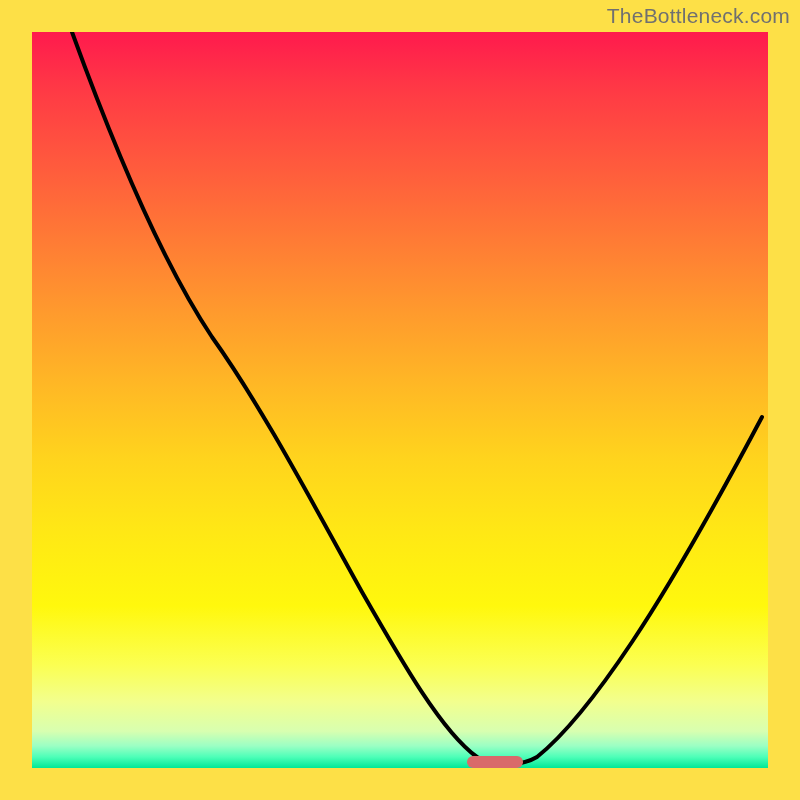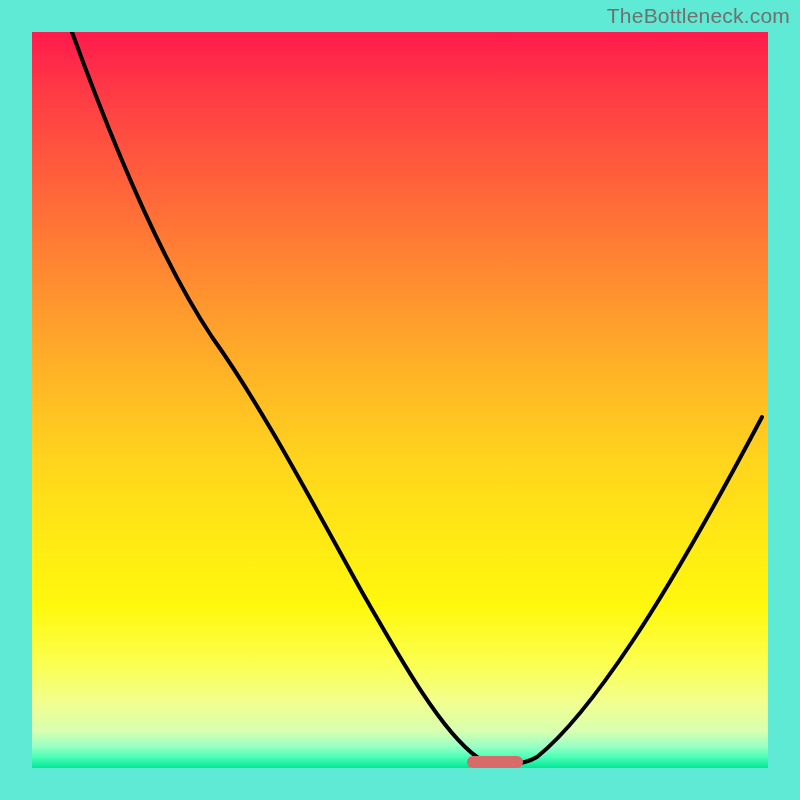--- a/index.html
+++ b/index.html
@@ -9,21 +9,21 @@
     height: 800px;
     background: #000;
     overflow: hidden;
   }
   .frame {
     position: absolute;
     left: 0;
     top: 0;
     width: 800px;
     height: 800px;
-    background: #5eead4;
+    background: #fde047;
   }
   .plot {
     
     position: absolute;
     left: 32px;
     top: 32px;
     width: 736px;
     height: 736px;
     background: linear-gradient(
       to bottom,

